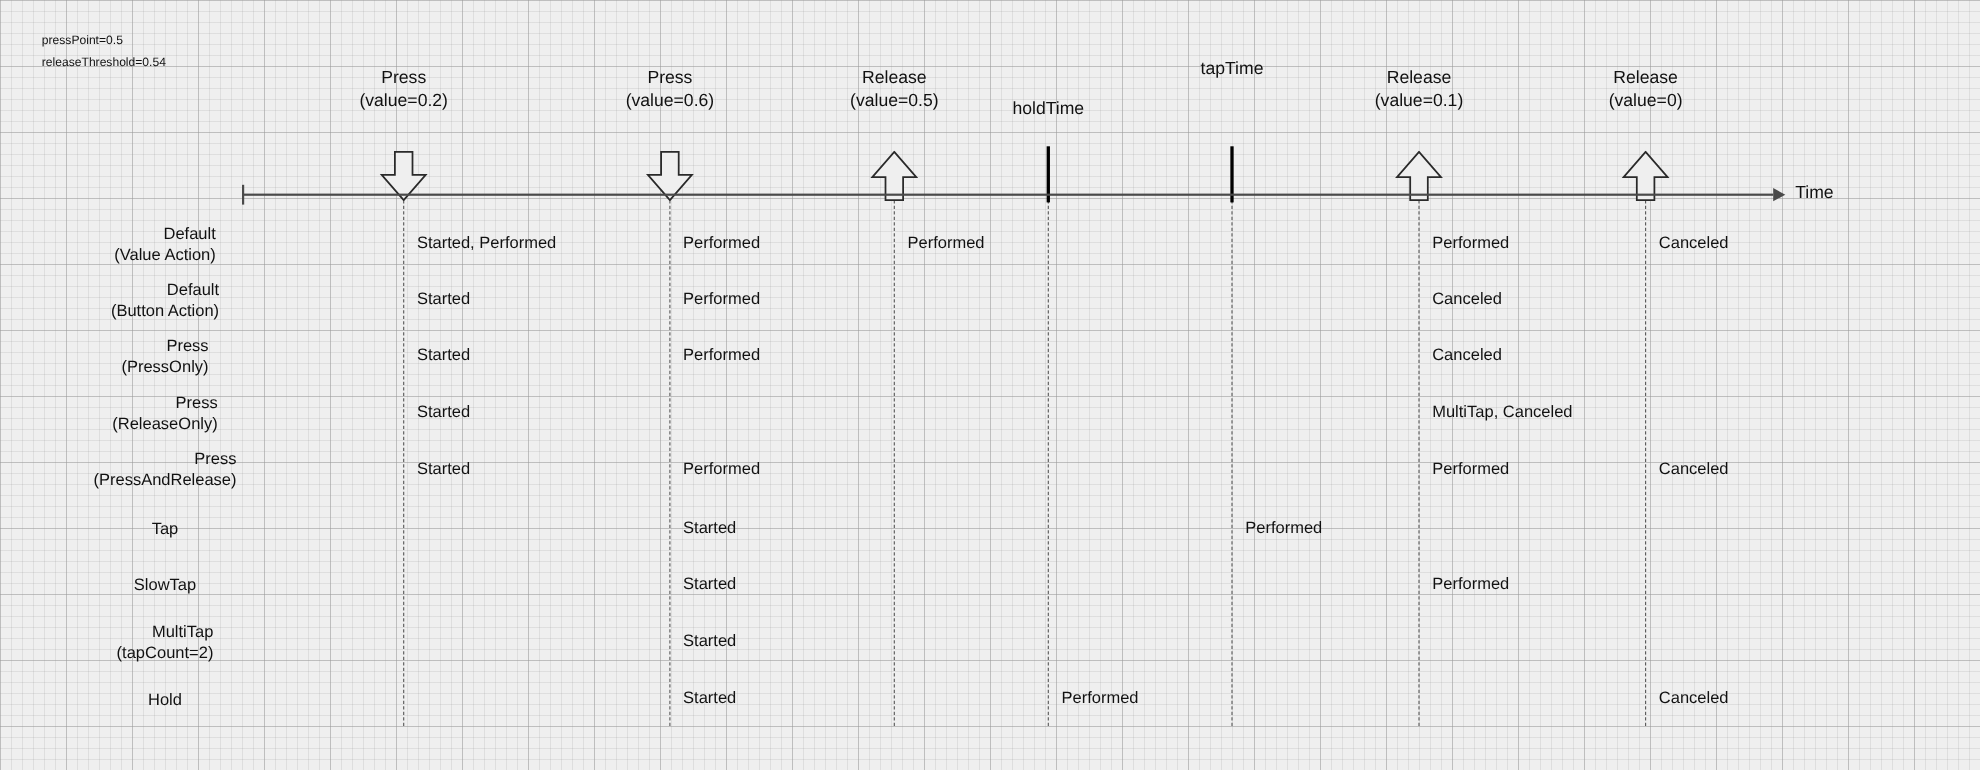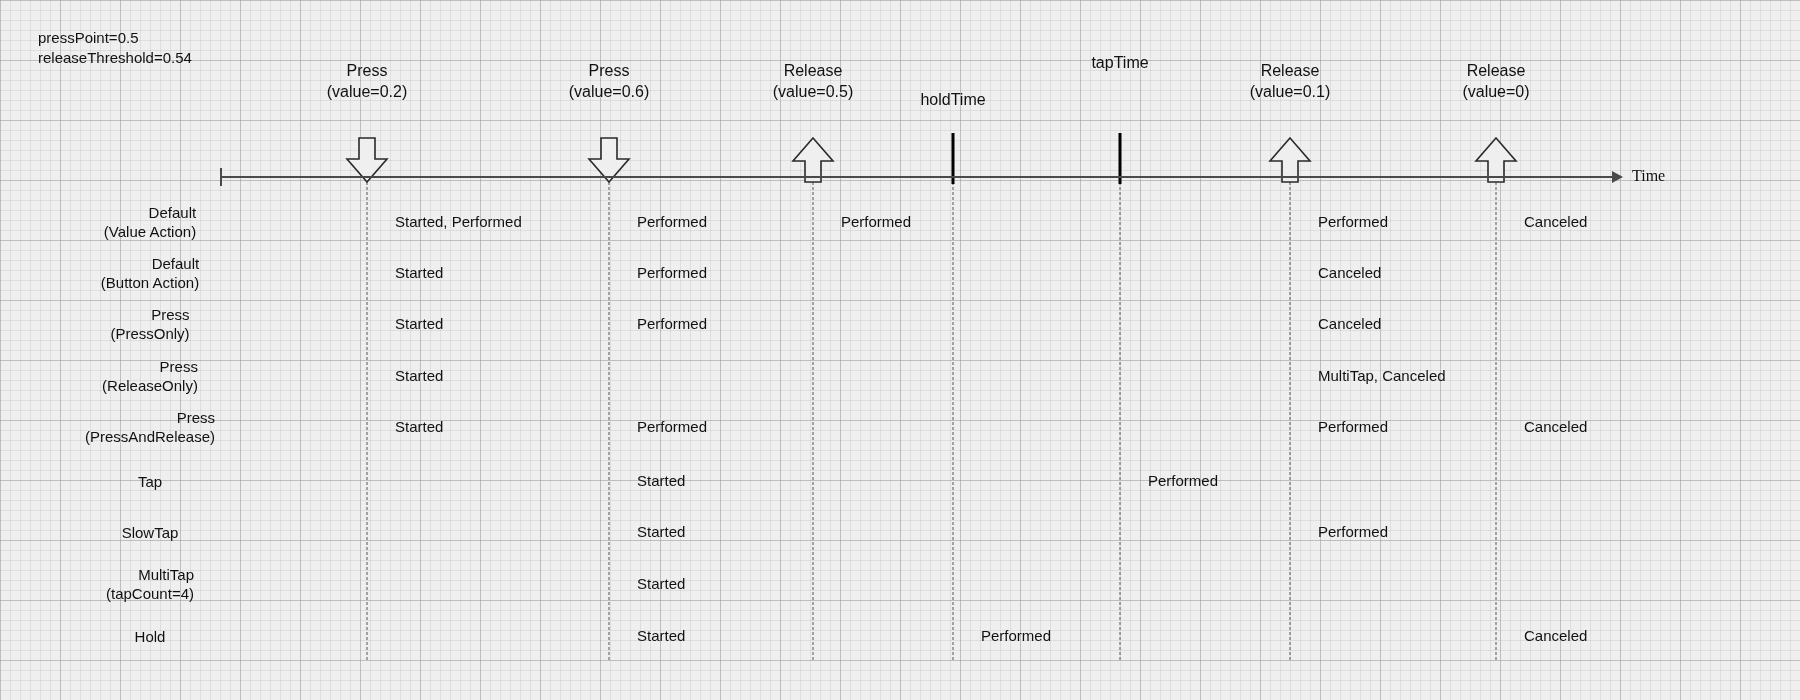--- a/index.html
+++ b/index.html
@@ -18,21 +18,21 @@
       linear-gradient(to right, rgba(160,160,160,.22) 1px, transparent 1px),
       linear-gradient(to bottom, rgba(160,160,160,.22) 1px, transparent 1px),
       linear-gradient(to right, rgba(150,150,150,.45) 1px, transparent 1px),
       linear-gradient(to bottom, rgba(150,150,150,.45) 1px, transparent 1px);
     background-size:10px 10px,10px 10px,60px 60px,60px 60px;
     background-position:0 0,0 0,0 0,0 0;
   }
 
   .note{
     position:absolute;
-    font-size:15px;
+    font-size:11px;
     color:#111;
     line-height:19px;
     white-space:pre;
   }
 
   
   .evt-label{
     position:absolute;
     font-size:16px;
     color:#111;
@@ -99,21 +99,20 @@
     white-space:pre;
   }
 
   
   .cell{
     position:absolute;
     font-size:15px;
     color:#111;
     white-space:nowrap;
     transform:translateY(-50%);
-    margin-left:16px;
   }
 </style>
 </head>
 <body>
 
 <div id="canvas">
 
   <div class="note" id="note-0" style="left:38px;top:28px;">pressPoint=0.5</div>
   <div class="note" id="note-1" style="left:38px;top:48px;">releaseThreshold=0.54</div>
 
@@ -164,37 +163,37 @@
       <div class="marker" style="left: 1496px; top: 137px;">
         <svg width="44" height="46" viewBox="0 0 44 46">
           <path d="M22,1 L42,24 L30,24 L30,45 L14,45 L14,24 L2,24 Z" fill="#efefef" stroke="#2a2a2a" stroke-width="1.6" stroke-linejoin="miter"></path>
         </svg>
       </div>
     </div>
   <div id="axis-layer">
       <div id="axis" style="left: 220px; top: 176px; width: 1392px;"></div>
       <div id="axis-start" style="left: 220px; top: 168px; height: 18px;"></div>
       <div id="axis-arrow" style="left: 1612px; top: 171px;"></div>
-      <div id="axis-title" style="left: 1632px; top: 167px; font-family: Liberation Serif, serif;">Time</div>
+      <div id="axis-title" style="left: 1632px; top: 167px;">Time</div>
     </div>
   <div id="rows-layer">
       <div class="row-label" style="left: 150px; top: 222px;">Default
 (Value Action)</div>
       <div class="row-label" style="left: 150px; top: 273px;">Default
 (Button Action)</div>
       <div class="row-label" style="left: 150px; top: 324px;">Press
 (PressOnly)</div>
       <div class="row-label" style="left: 150px; top: 376px;">Press
 (ReleaseOnly)</div>
       <div class="row-label" style="left: 150px; top: 427px;">Press
 (PressAndRelease)</div>
       <div class="row-label" style="left: 150px; top: 481px;">Tap</div>
       <div class="row-label" style="left: 150px; top: 532px;">SlowTap</div>
       <div class="row-label" style="left: 150px; top: 584px;">MultiTap
-(tapCount=4)</div>
+(tapCount=2)</div>
       <div class="row-label" style="left: 150px; top: 636px;">Hold</div>
     </div>
   <div id="cells-layer">
       <div class="cell" style="left: 379px; top: 221px;">Started, Performed</div>
       <div class="cell" style="left: 621px; top: 221px;">Performed</div>
       <div class="cell" style="left: 825px; top: 221px;">Performed</div>
       <div class="cell" style="left: 1302px; top: 221px;">Performed</div>
       <div class="cell" style="left: 1508px; top: 221px;">Canceled</div>
       <div class="cell" style="left: 379px; top: 272px;">Started</div>
       <div class="cell" style="left: 621px; top: 272px;">Performed</div>

